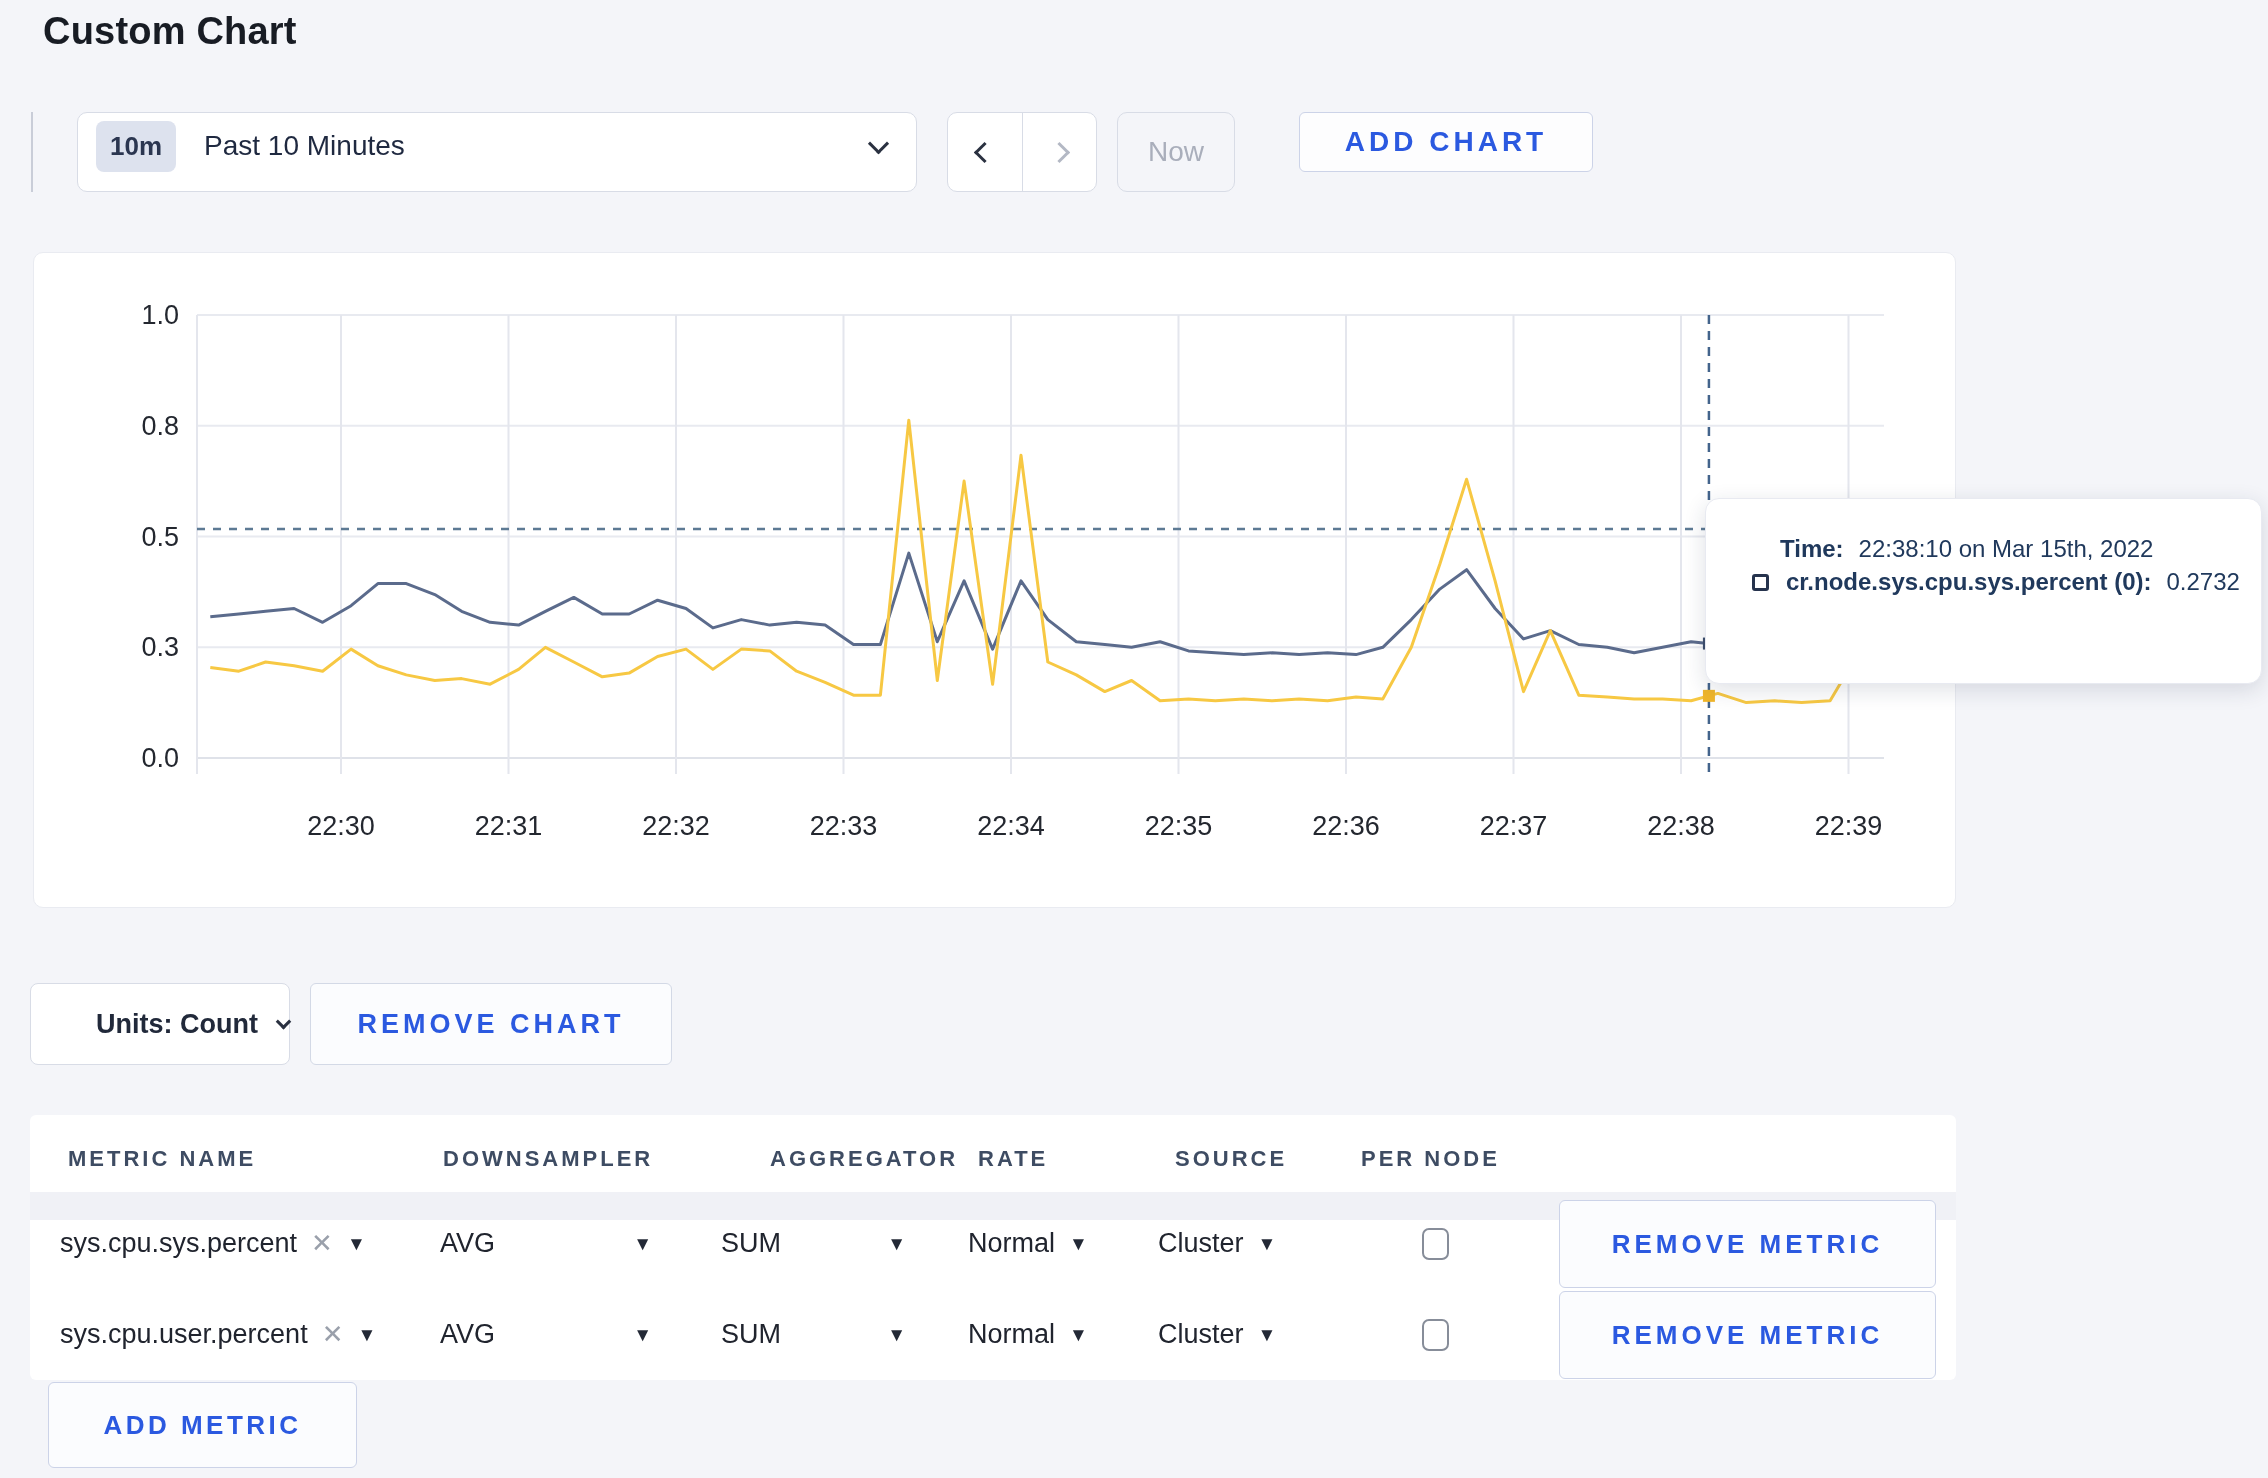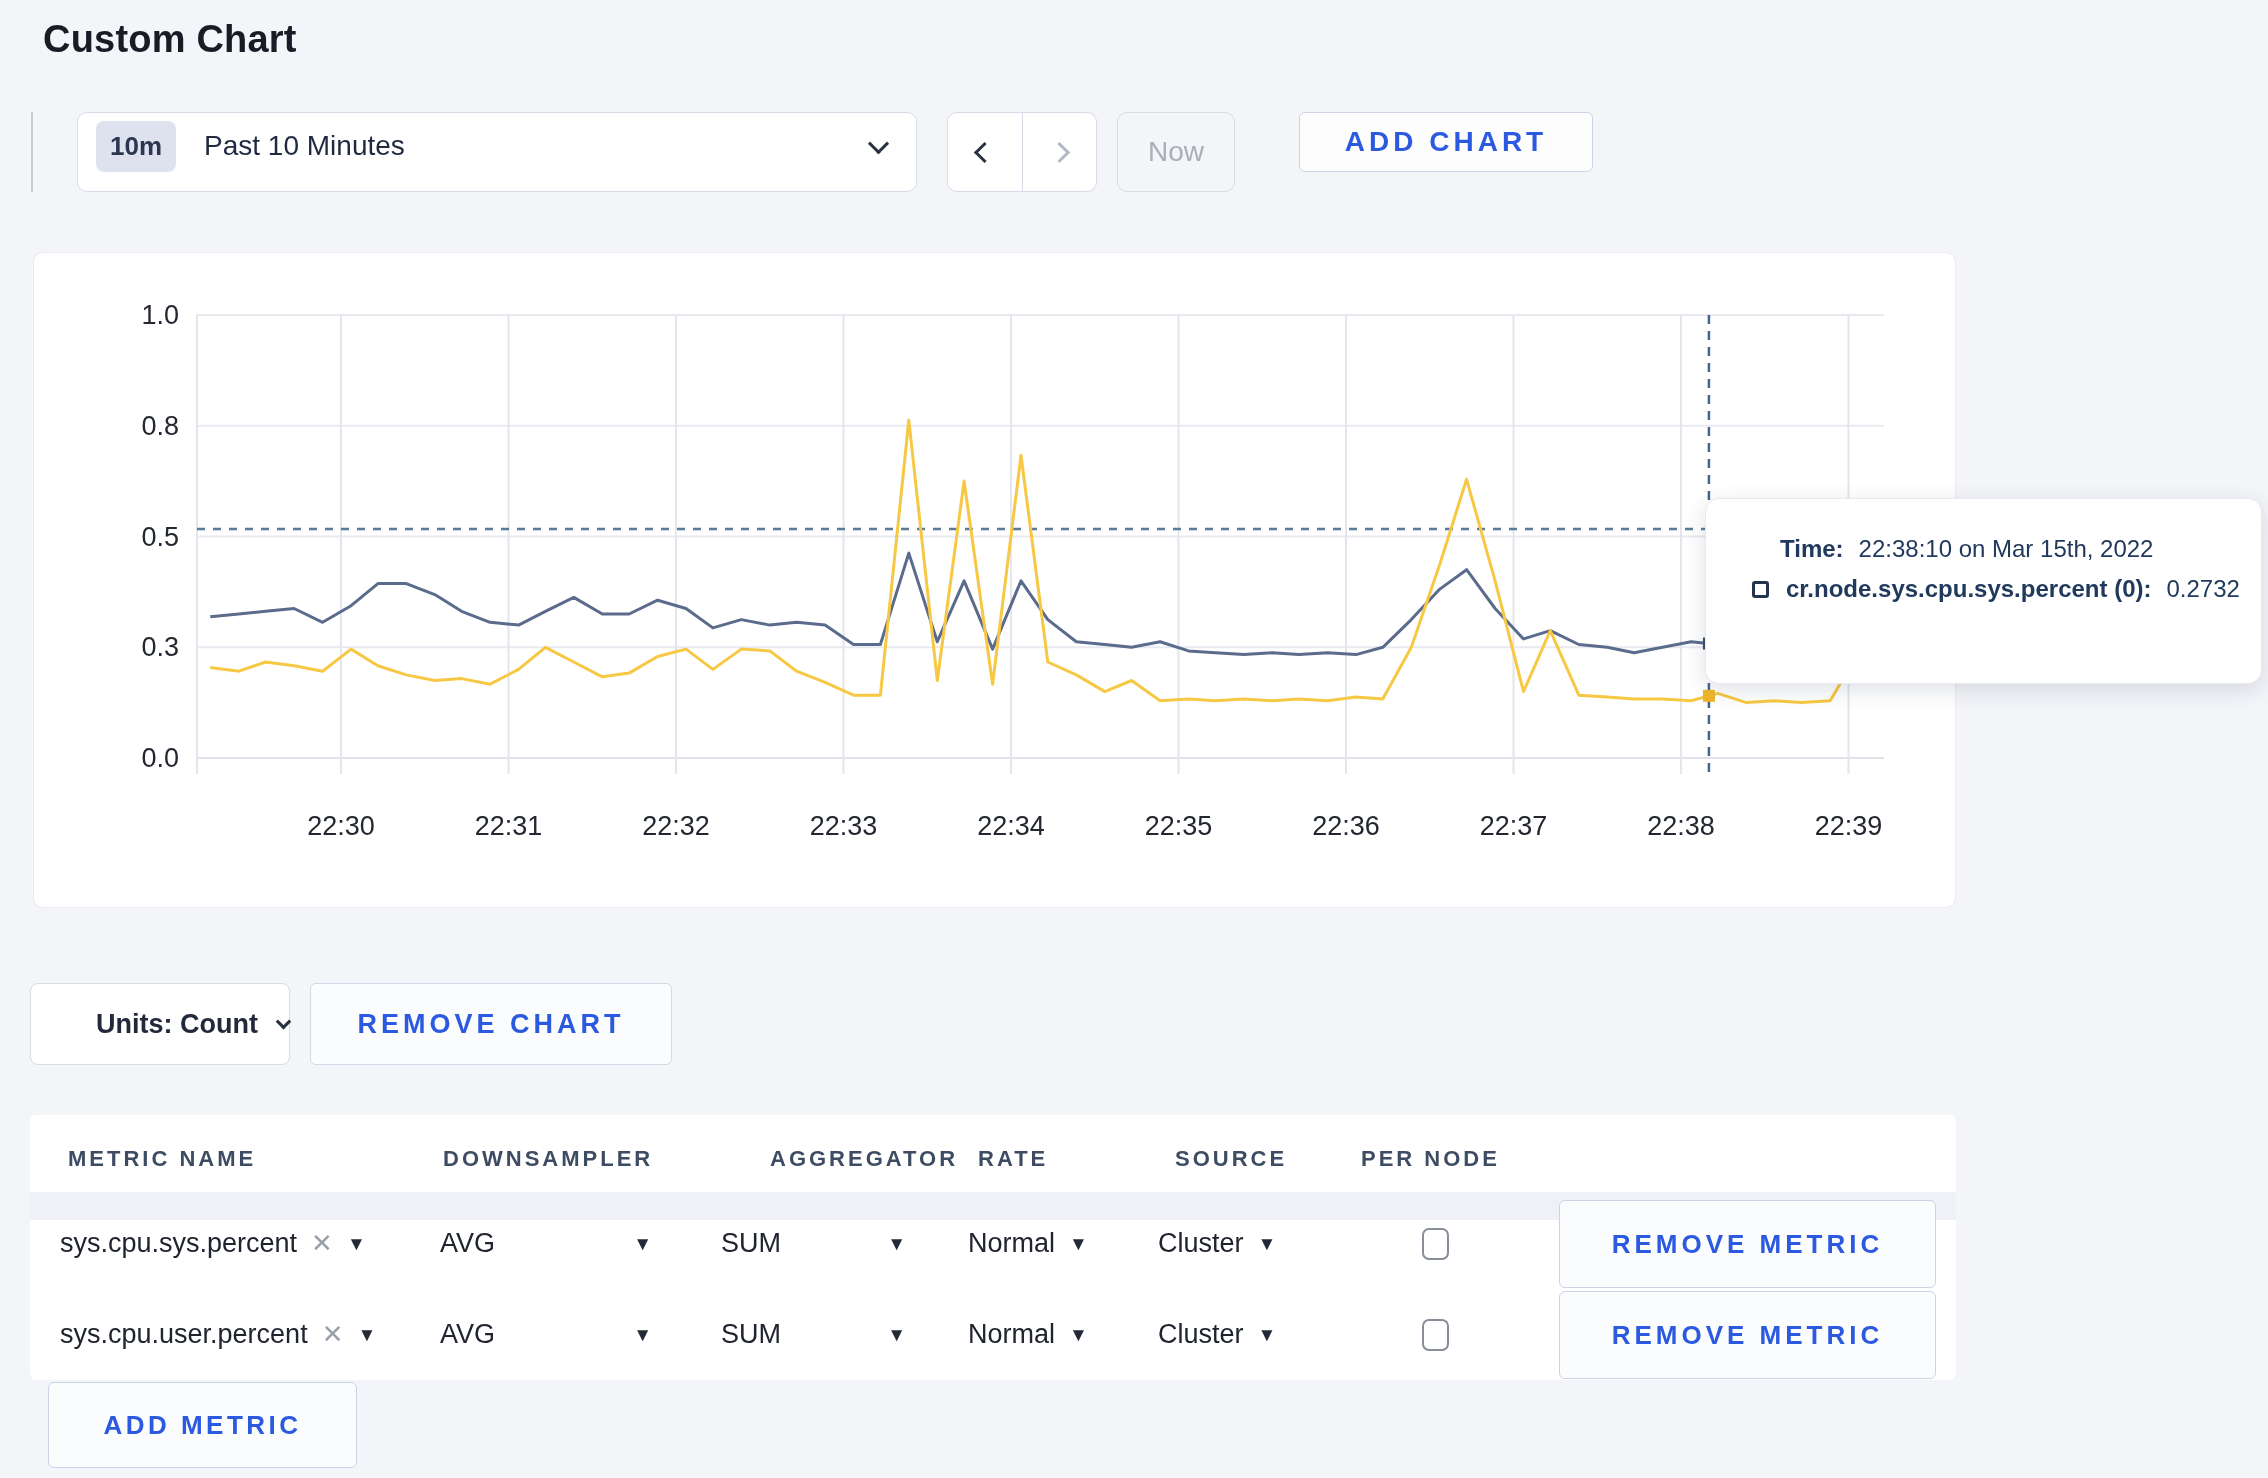--- a/index.html
+++ b/index.html
@@ -8,21 +8,21 @@
     position:relative;
     background:#f4f5f9;
     font-family:"Liberation Sans", sans-serif;
     color:#20242e;
     overflow:hidden;
   }
   .abs { position:absolute; }
 
   
   #page-title {
-    left:43px; top:18px;
+    left:43px; top:10px;
     font-size:38px; font-weight:600; color:#181c24;
     letter-spacing:0.2px;
   }
 
   
   #toolbar-divider { left:31px; top:112px; width:2px; height:80px; background:#c9cdd8; }
 
   .ctl {
     display:flex; align-items:center;
     background:#ffffff;
@@ -76,21 +76,21 @@
 
   
   #chart-tooltip {
     left:1705px; top:498px; width:557px; height:186px;
     background:#ffffff; border:1px solid #e8eaf1; border-radius:14px;
     box-shadow:0 6px 22px rgba(30,40,70,0.14);
     color:#20395c; font-size:24px;
   }
   .tt-row { position:absolute; left:46px; display:flex; align-items:center; }
   #tt-time-row { top:36px; left:74px; }
-  #tt-row-sys  { top:76px; }
+  #tt-row-sys  { top:69px; }
   #tt-row-user { top:133px; }
   .tt-swatch { width:17px; height:17px; border-radius:3px; background:#fff; margin-right:17px; }
   .tt-label { font-weight:700; }
   .tt-value { margin-left:15px; font-weight:400; }
 
   
   #units-btn {
     left:30px; top:983px; width:260px; height:82px;
     border-radius:8px; justify-content:flex-end; gap:20px; cursor:pointer;
   }

